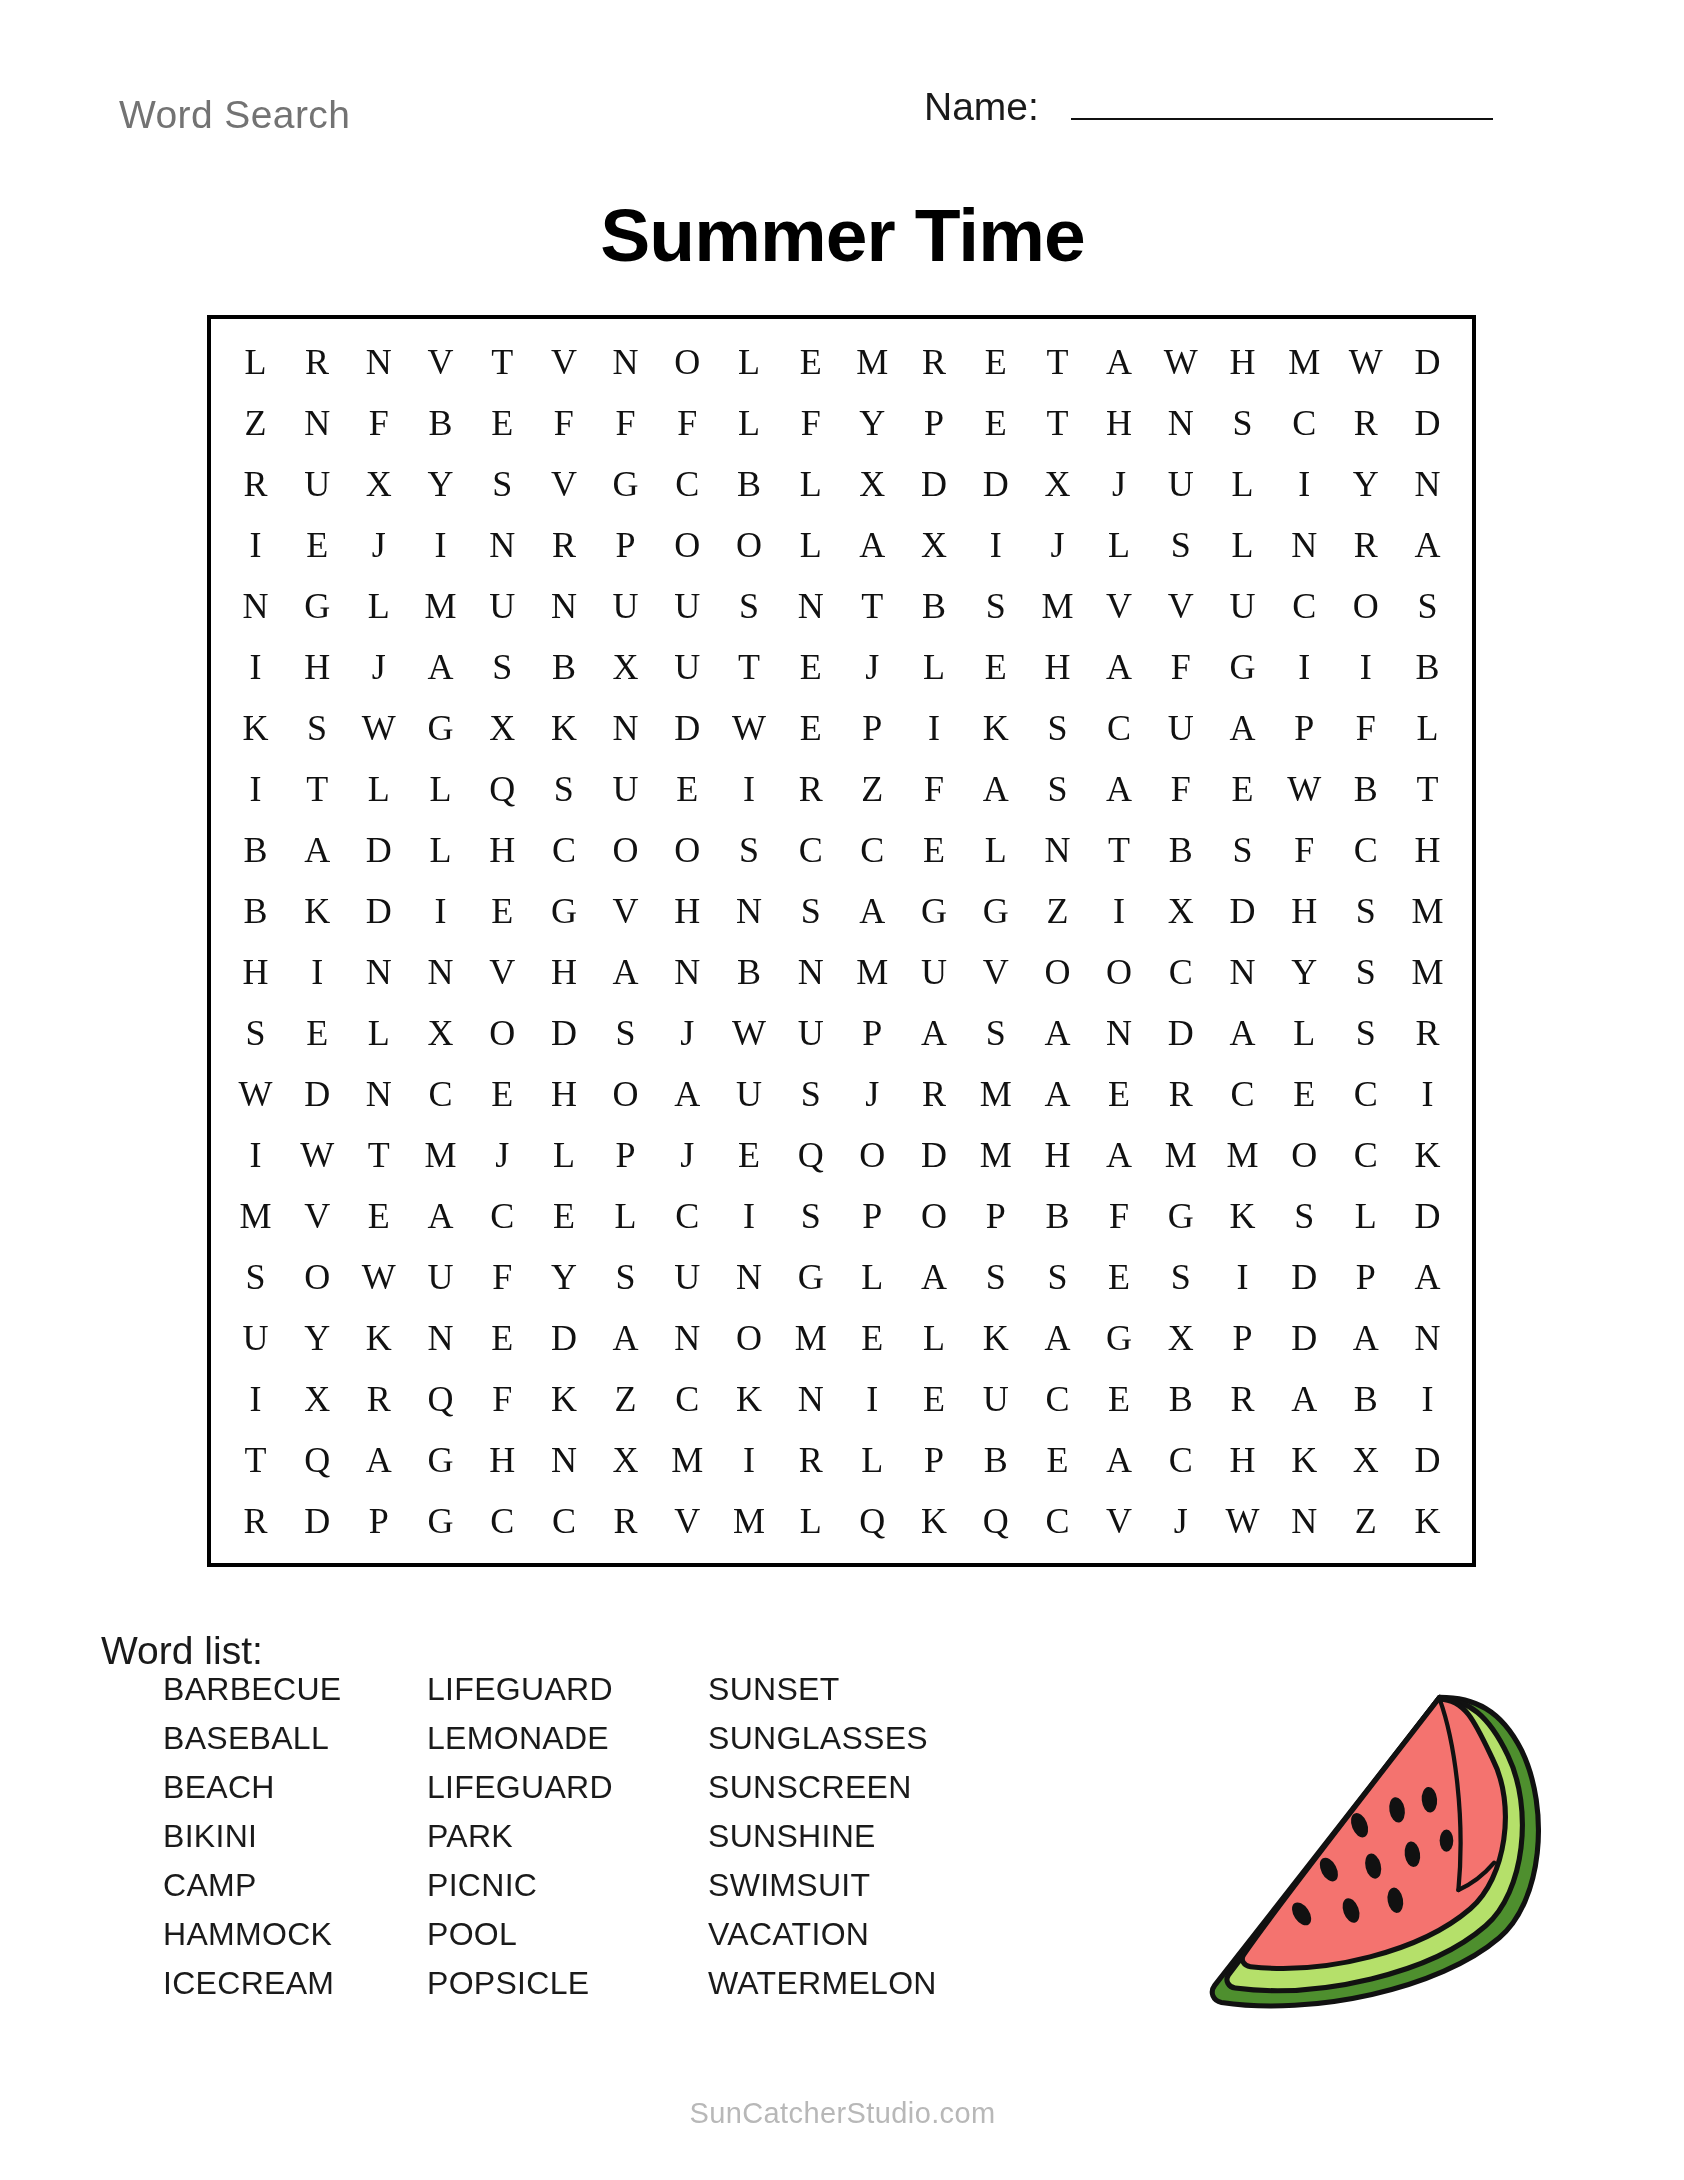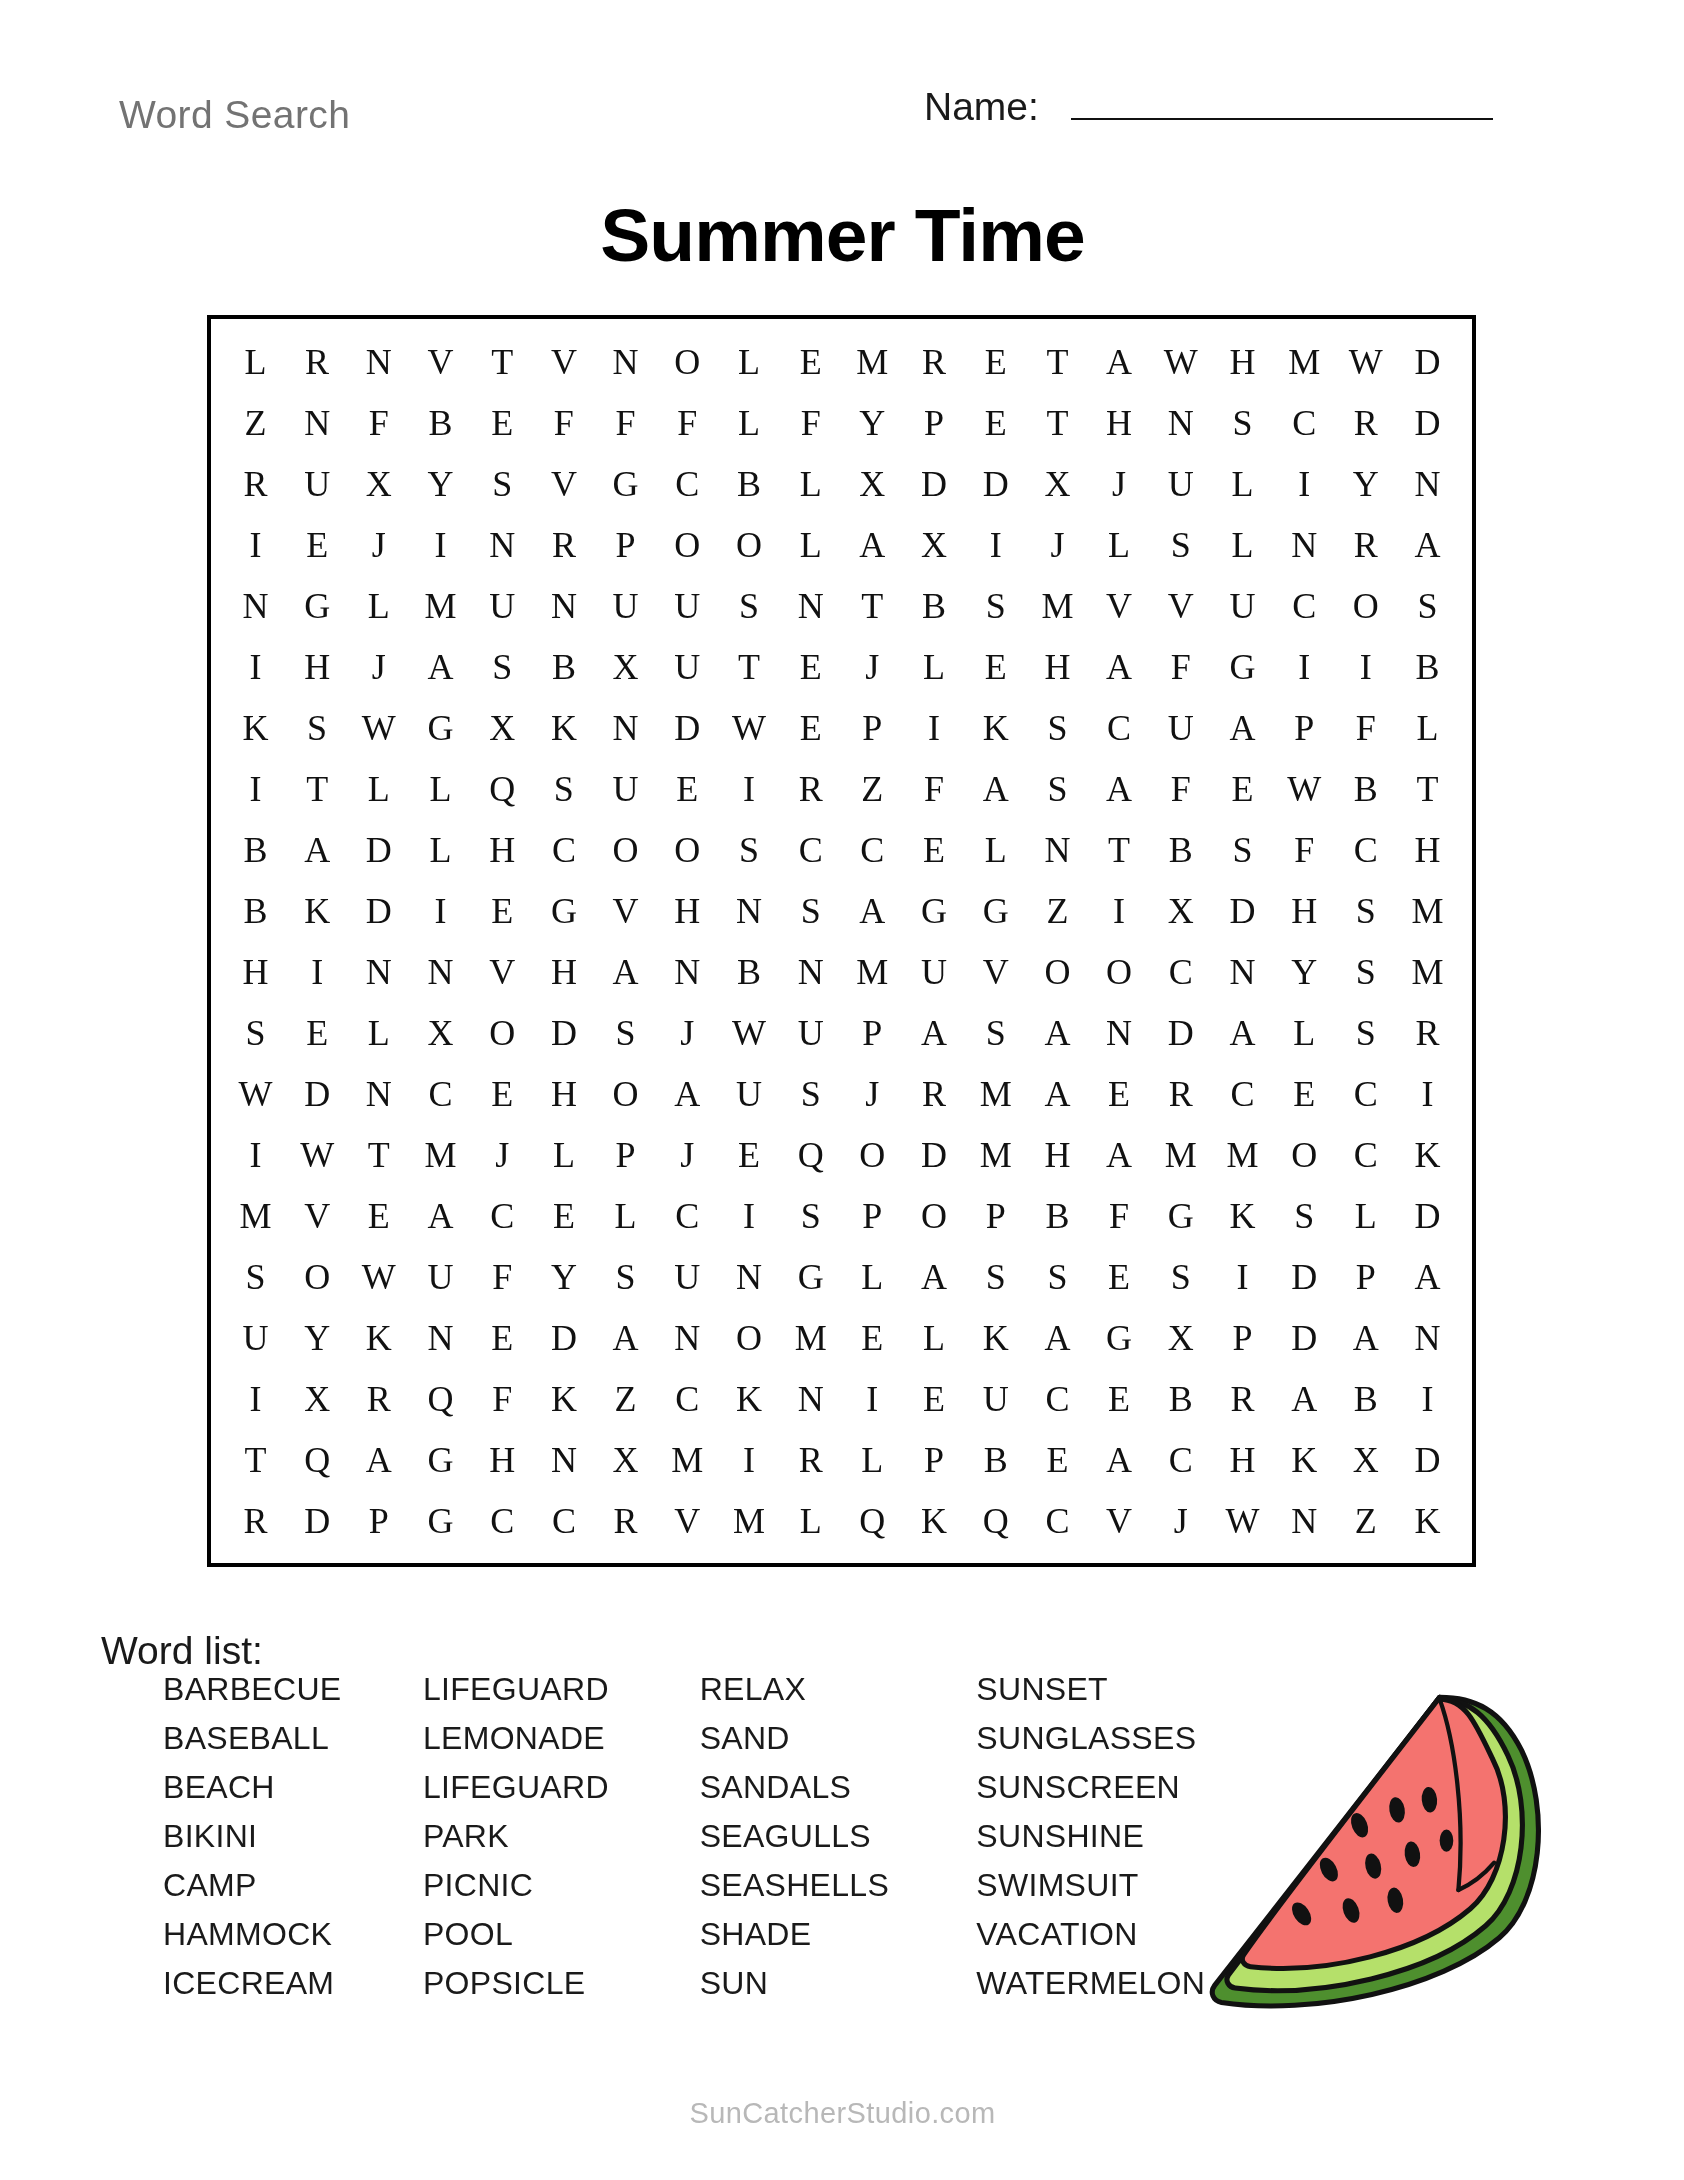--- a/index.html
+++ b/index.html
@@ -581,29 +581,20 @@
     </div>
     <div class="wl-col c2">
       <div class="wl-item">LIFEGUARD</div>
       <div class="wl-item">LEMONADE</div>
       <div class="wl-item">LIFEGUARD</div>
       <div class="wl-item">PARK</div>
       <div class="wl-item">PICNIC</div>
       <div class="wl-item">POOL</div>
       <div class="wl-item">POPSICLE</div>
     </div>
-    <div class="wl-col c3">
-      <div class="wl-item">RELAX</div>
-      <div class="wl-item">SAND</div>
-      <div class="wl-item">SANDALS</div>
-      <div class="wl-item">SEAGULLS</div>
-      <div class="wl-item">SEASHELLS</div>
-      <div class="wl-item">SHADE</div>
-      <div class="wl-item">SUN</div>
-    </div>
     <div class="wl-col c4">
       <div class="wl-item">SUNSET</div>
       <div class="wl-item">SUNGLASSES</div>
       <div class="wl-item">SUNSCREEN</div>
       <div class="wl-item">SUNSHINE</div>
       <div class="wl-item">SWIMSUIT</div>
       <div class="wl-item">VACATION</div>
       <div class="wl-item">WATERMELON</div>
     </div>
   </div>

